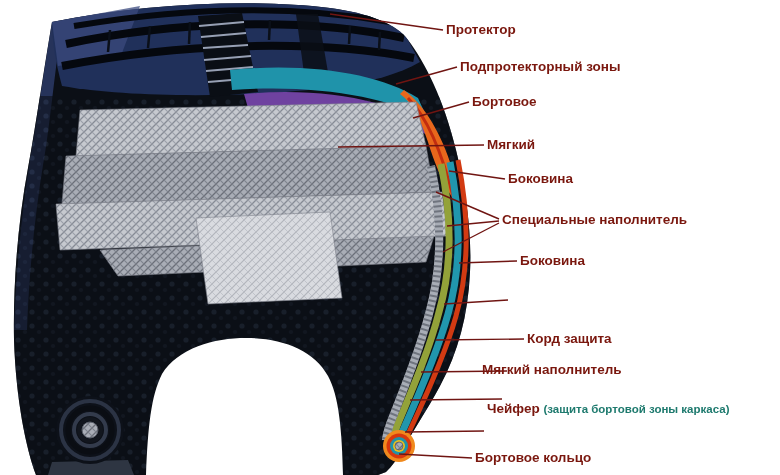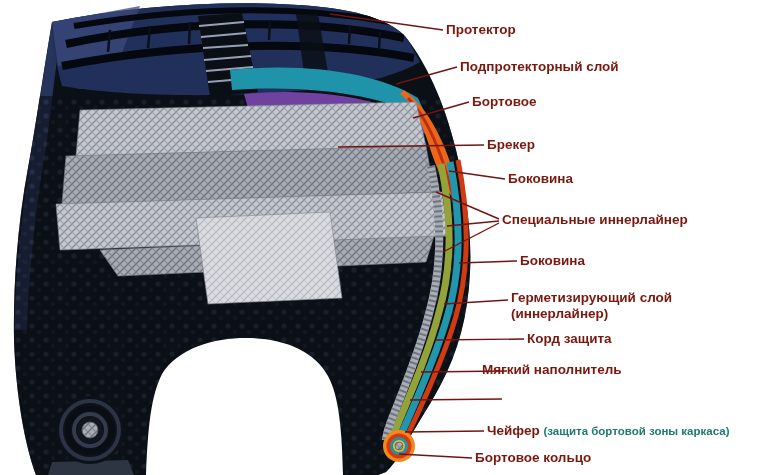--- a/index.html
+++ b/index.html
@@ -163,28 +163,27 @@
       <line x1="444" y1="304" x2="508" y2="300"></line>
       <line x1="436" y1="340" x2="524" y2="339"></line>
       <line x1="421" y1="372" x2="507" y2="371"></line>
       <line x1="410" y1="400" x2="502" y2="399"></line>
       <line x1="405" y1="432" x2="484" y2="431"></line>
       <line x1="399" y1="454" x2="472" y2="458"></line>
     </g>
   </svg>
 
   <div class="lbl" style="left:446px;top:22px">Протектор</div>
-  <div class="lbl" style="left:460px;top:59px">Подпротекторный слой</div>
+  <div class="lbl" style="left:460px;top:59px">Подпротекторный зоны</div>
   <div class="lbl" style="left:472px;top:94px">Бортовое</div>
-  <div class="lbl" style="left:487px;top:137px">Брекер</div>
+  <div class="lbl" style="left:487px;top:137px">Мягкий</div>
   <div class="lbl" style="left:508px;top:171px">Боковина</div>
-  <div class="lbl" style="left:502px;top:212px">Специальные иннерлайнер</div>
+  <div class="lbl" style="left:502px;top:212px">Специальные наполнитель</div>
   <div class="lbl" style="left:520px;top:253px">Боковина</div>
-  <div class="lbl wrap" style="left:511px;top:290px">Герметизирующий слой (иннерлайнер)</div>
   <div class="lbl" style="left:527px;top:331px">Корд защита</div>
   <div class="lbl" style="left:482px;top:362px">Мягкий наполнитель</div>
-  <div class="lbl" style="left:487px;top:423px">
+  <div class="lbl" style="left:487px;top:401px">
     <span>Чейфер</span>
     <span class="chafer-note">(защита бортовой зоны каркаса)</span>
   </div>
   <div class="lbl" style="left:475px;top:450px">Бортовое кольцо</div>
 
 </div>
 
 </body></html>

